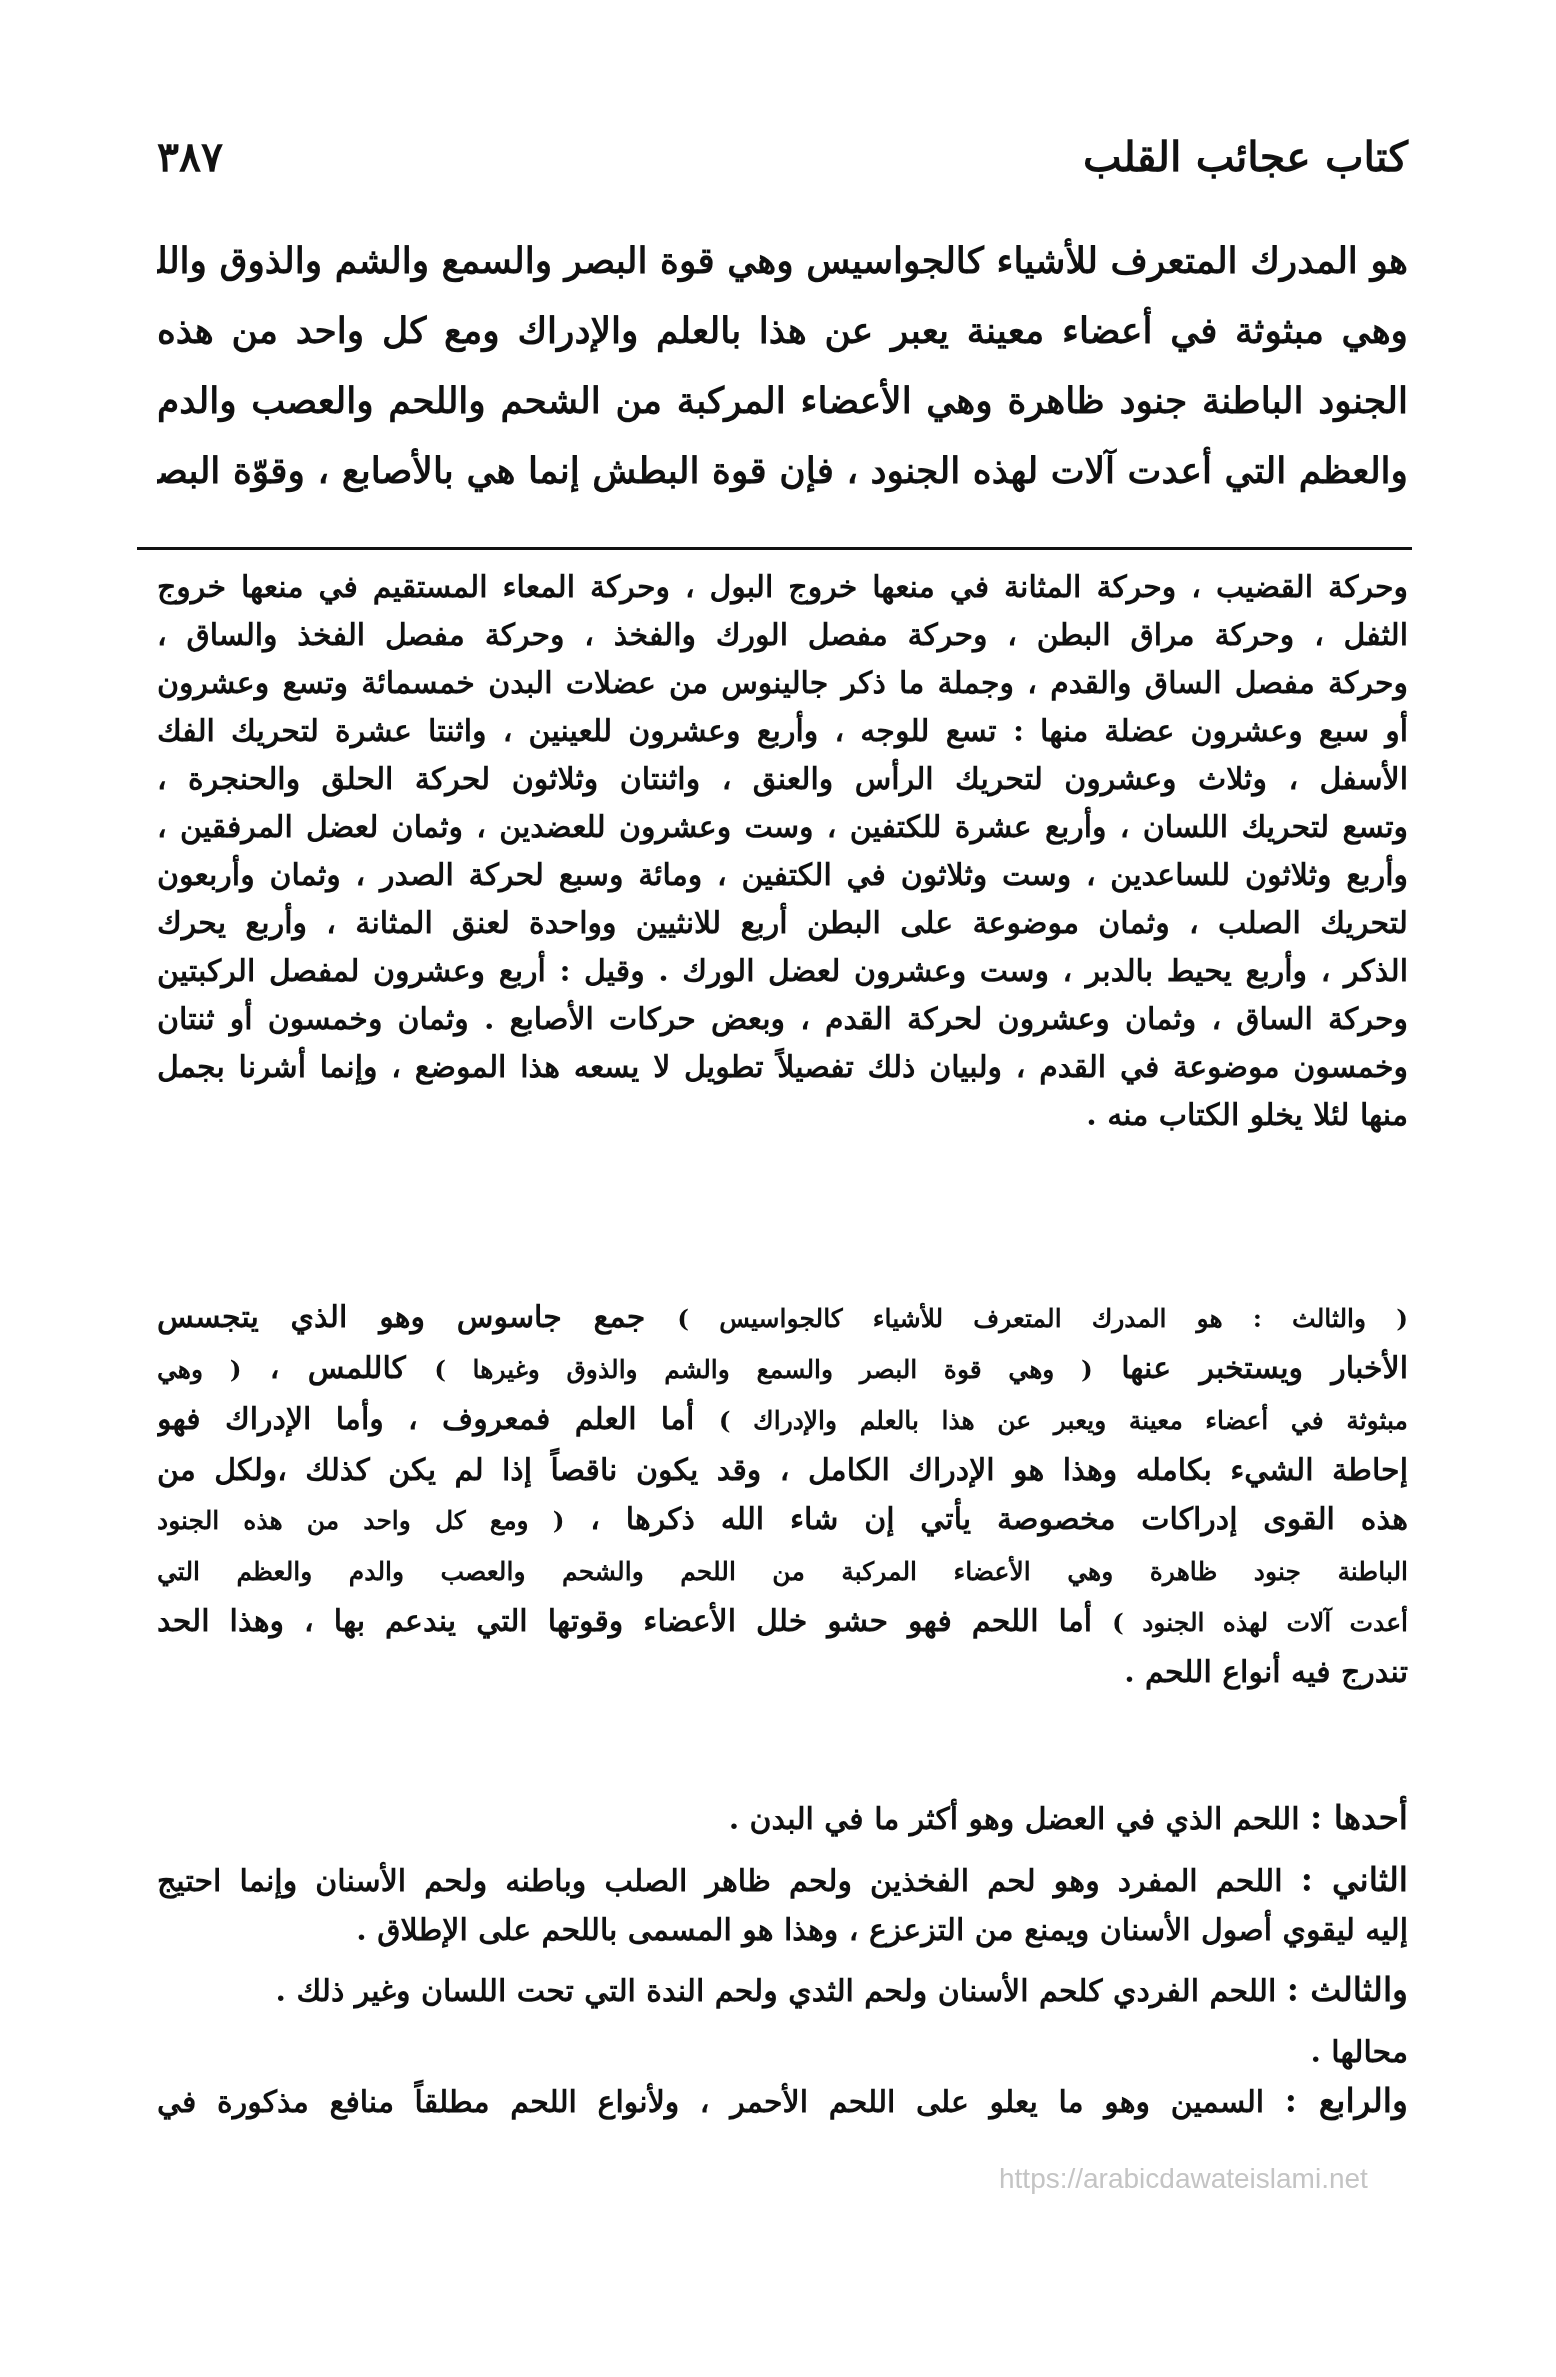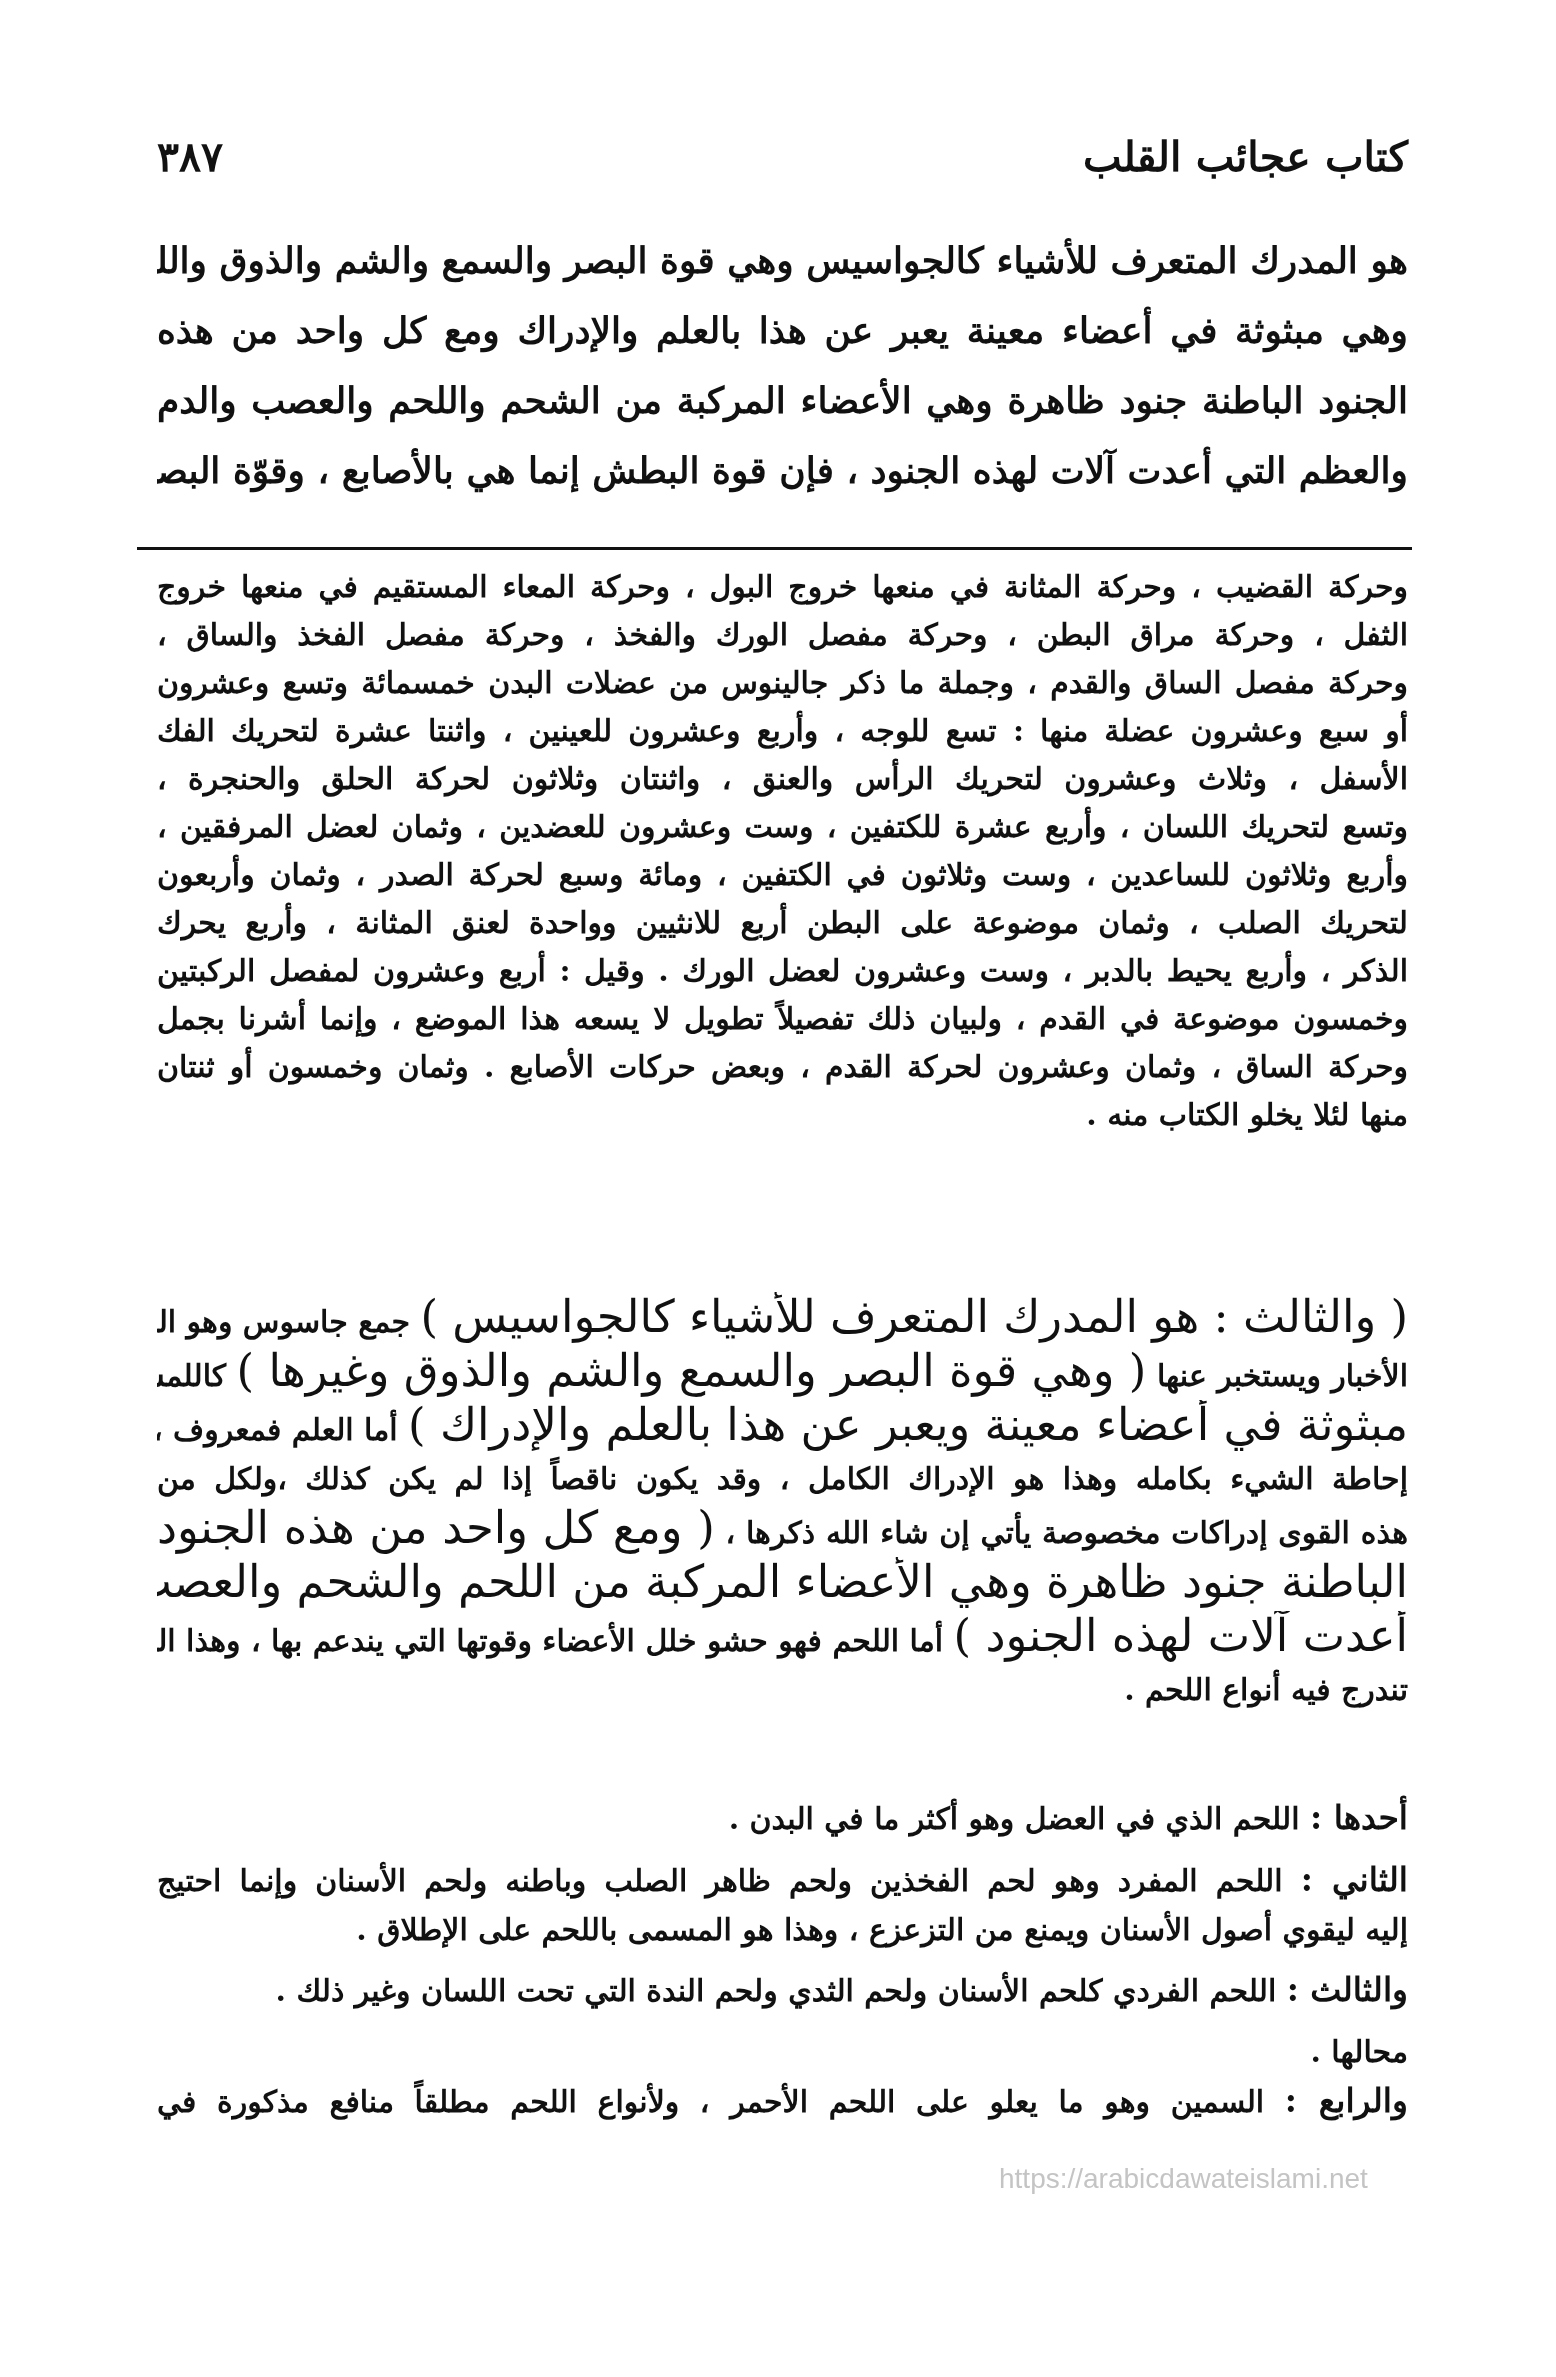--- a/index.html
+++ b/index.html
@@ -105,22 +105,22 @@
       display: block;
       text-align: justify;
       text-align-last: justify;
       white-space: nowrap;
       overflow: hidden;
     }
     .explanation .line.last {
       text-align-last: right;
     }
     .em {
-      font-weight: 400;
-      font-size: 45px;
+      font-weight: 700;
+      font-size: 25px;
     }
     .types {
       position: absolute;
       top: 1793px;
       left: 157px;
       right: 149px;
       direction: rtl;
       font-size: 30px;
       line-height: 49px;
       font-weight: bold;
@@ -176,22 +176,22 @@
   <div class="commentary">
     <span class="line">وحركة القضيب ، وحركة المثانة في منعها خروج البول ، وحركة المعاء المستقيم في منعها خروج</span>
     <span class="line">الثفل ، وحركة مراق البطن ، وحركة مفصل الورك والفخذ ، وحركة مفصل الفخذ والساق ،</span>
     <span class="line">وحركة مفصل الساق والقدم ، وجملة ما ذكر جالينوس من عضلات البدن خمسمائة وتسع وعشرون</span>
     <span class="line">أو سبع وعشرون عضلة منها : تسع للوجه ، وأربع وعشرون للعينين ، واثنتا عشرة لتحريك الفك</span>
     <span class="line">الأسفل ، وثلاث وعشرون لتحريك الرأس والعنق ، واثنتان وثلاثون لحركة الحلق والحنجرة ،</span>
     <span class="line">وتسع لتحريك اللسان ، وأربع عشرة للكتفين ، وست وعشرون للعضدين ، وثمان لعضل المرفقين ،</span>
     <span class="line">وأربع وثلاثون للساعدين ، وست وثلاثون في الكتفين ، ومائة وسبع لحركة الصدر ، وثمان وأربعون</span>
     <span class="line">لتحريك الصلب ، وثمان موضوعة على البطن أربع للانثيين وواحدة لعنق المثانة ، وأربع يحرك</span>
     <span class="line">الذكر ، وأربع يحيط بالدبر ، وست وعشرون لعضل الورك . وقيل : أربع وعشرون لمفصل الركبتين</span>
+    <span class="line">وحركة الساق ، وثمان وعشرون لحركة القدم ، وبعض حركات الأصابع . وثمان وخمسون أو ثنتان</span>
     <span class="line">وخمسون موضوعة في القدم ، ولبيان ذلك تفصيلاً تطويل لا يسعه هذا الموضع ، وإنما أشرنا بجمل</span>
-    <span class="line">وحركة الساق ، وثمان وعشرون لحركة القدم ، وبعض حركات الأصابع . وثمان وخمسون أو ثنتان</span>
     <span class="line last">منها لئلا يخلو الكتاب منه .</span>
   </div>
 
   <div class="explanation" id="explanation">
       <span class="line"><span class="em">( والثالث : هو المدرك المتعرف للأشياء كالجواسيس )</span><span> جمع جاسوس وهو الذي يتجسس</span></span>
       <span class="line"><span>الأخبار ويستخبر عنها </span><span class="em">( وهي قوة البصر والسمع والشم والذوق وغيرها )</span><span> كاللمس ، </span><span class="em">( وهي</span></span>
       <span class="line"><span class="em">مبثوثة في أعضاء معينة ويعبر عن هذا بالعلم والإدراك )</span><span> أما العلم فمعروف ، وأما الإدراك فهو</span></span>
       <span class="line"><span>إحاطة الشيء بكامله وهذا هو الإدراك الكامل ، وقد يكون ناقصاً إذا لم يكن كذلك ،ولكل من</span></span>
       <span class="line"><span>هذه القوى إدراكات مخصوصة يأتي إن شاء الله ذكرها ، </span><span class="em">( ومع كل واحد من هذه الجنود</span></span>
       <span class="line"><span class="em">الباطنة جنود ظاهرة وهي الأعضاء المركبة من اللحم والشحم والعصب والدم والعظم التي</span></span>

